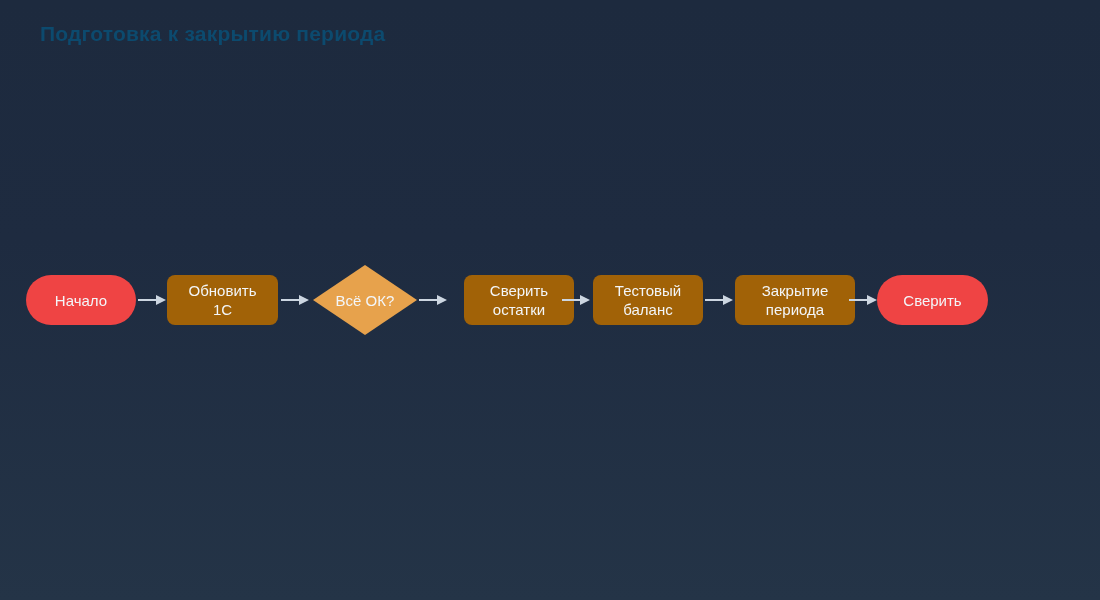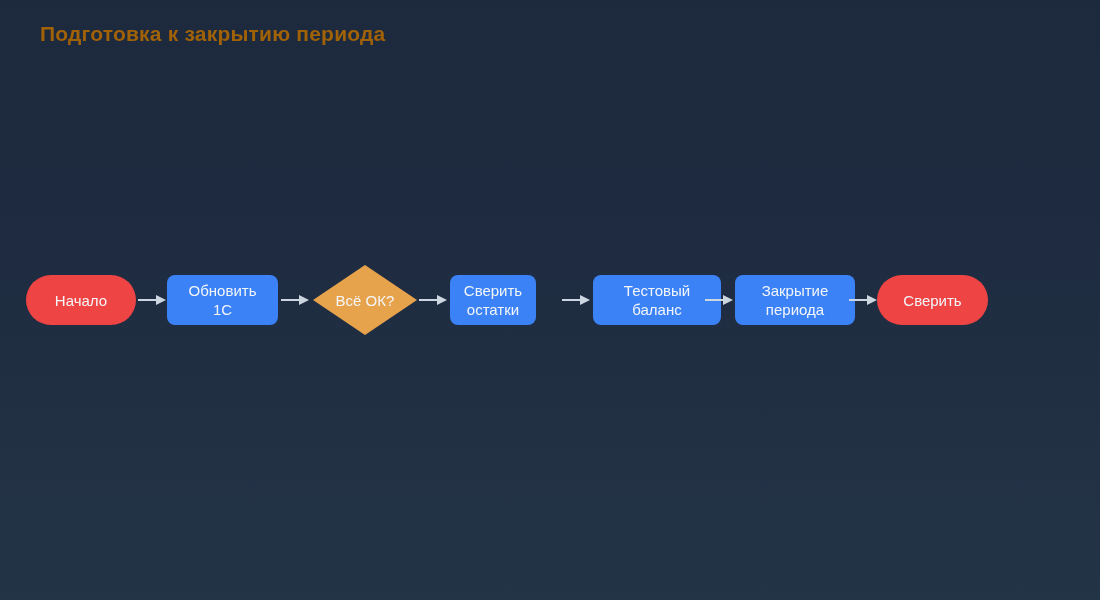--- a/index.html
+++ b/index.html
@@ -4,35 +4,35 @@
 <style>
   html,body{margin:0;padding:0}
   body{
     width:1100px;height:600px;
     background:linear-gradient(180deg,#1d2a3e 0%,#1e2b40 40%,#243447 100%);
     font-family:"Liberation Sans",sans-serif;
     position:relative;overflow:hidden;
   }
   .title{
     position:absolute;left:40px;top:22px;margin:0;
-    font-size:21px;font-weight:700;color:#a16207;letter-spacing:.2px;
+    font-size:21px;font-weight:700;color:#0c4a6e;letter-spacing:.2px;
   }
   .flow{position:absolute;inset:0}
   .node{
     position:absolute;top:275px;height:50px;
     display:flex;align-items:center;justify-content:center;
     text-align:center;color:#f3f6f9;font-size:15px;line-height:19px;
     box-sizing:border-box;padding:0 12px;
   }
   .pill{border-radius:25px;background:#ef4444}
-  .rect{border-radius:8px;background:#3b82f6}
+  .rect{border-radius:8px;background:#a16207}
   .n0{left:26px;width:110px}
   .n1{left:167px;width:111px}
-  .n3{left:450px;width:86px}
-  .n4{left:593px;width:128px}
+  .n3{left:464px;width:110px}
+  .n4{left:593px;width:110px}
   .n5{left:735px;width:120px}
   .n6{left:877px;width:111px}
   .diamond{
     position:absolute;left:313px;top:265px;width:104px;height:70px;
     display:flex;align-items:center;justify-content:center;
     color:#f3f6f9;font-size:15px;padding:0;
   }
   .diamond svg{position:absolute;left:0;top:0}
   .diamond .lbl{position:relative;z-index:1}
   .arrow{position:absolute;top:292px;width:28px;height:16px}

